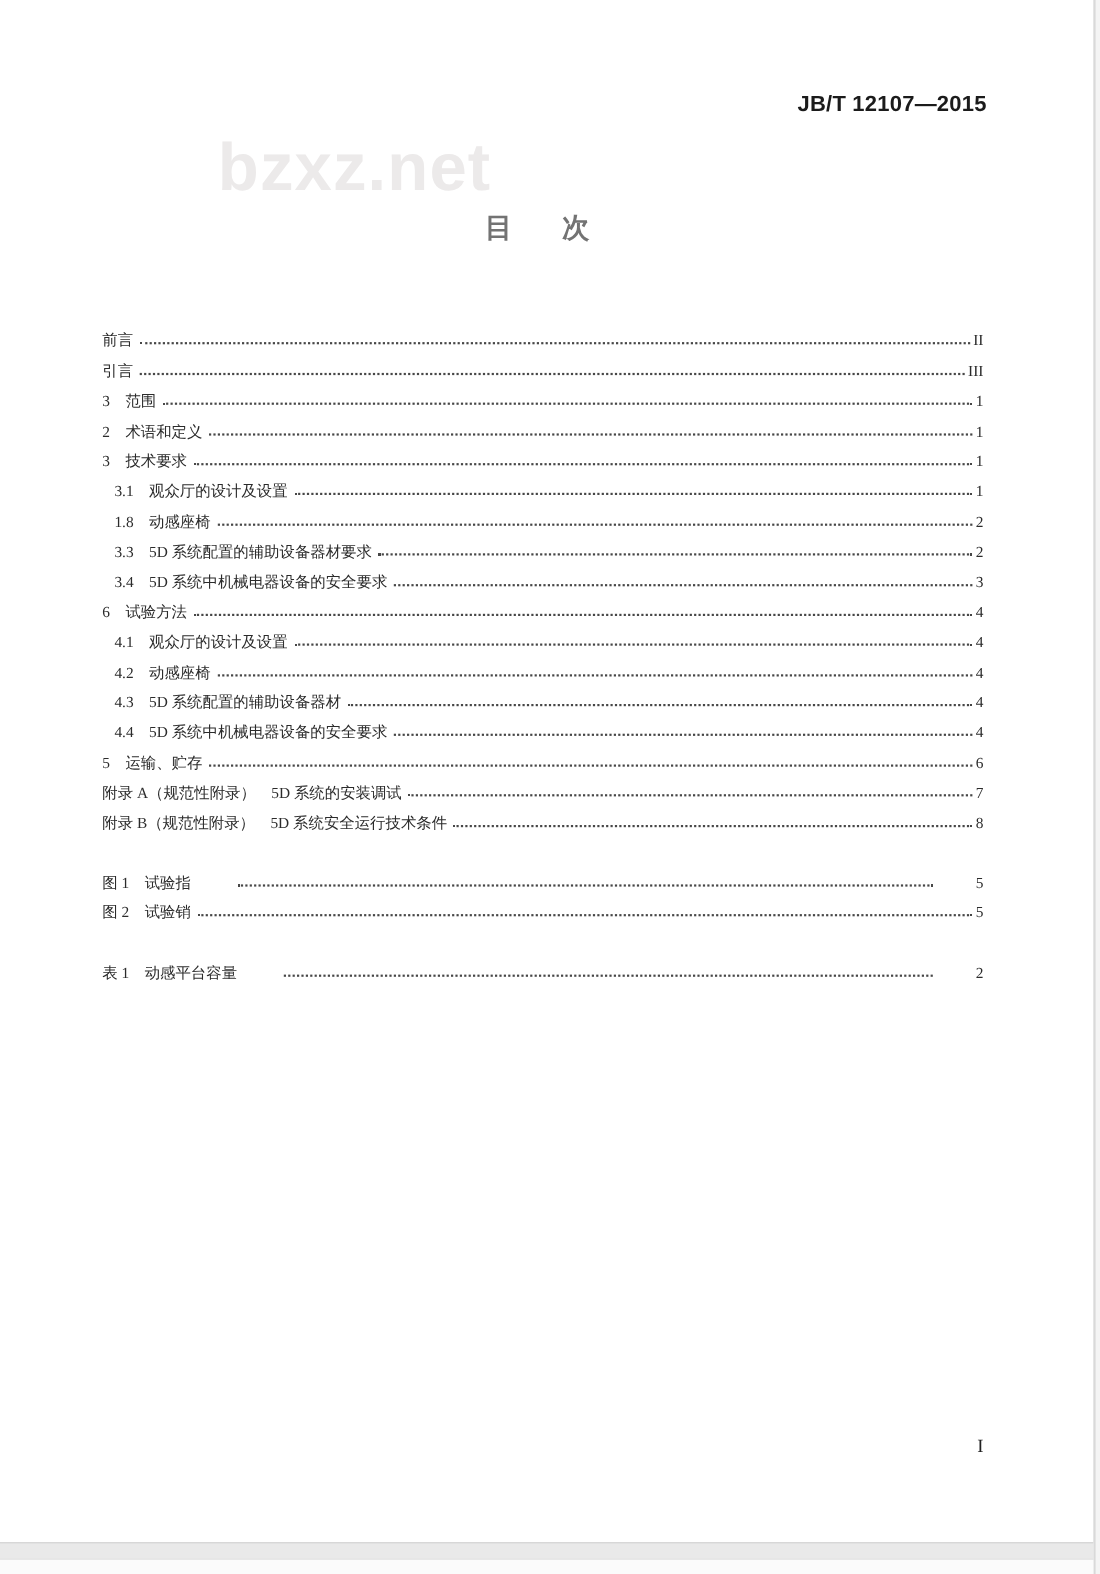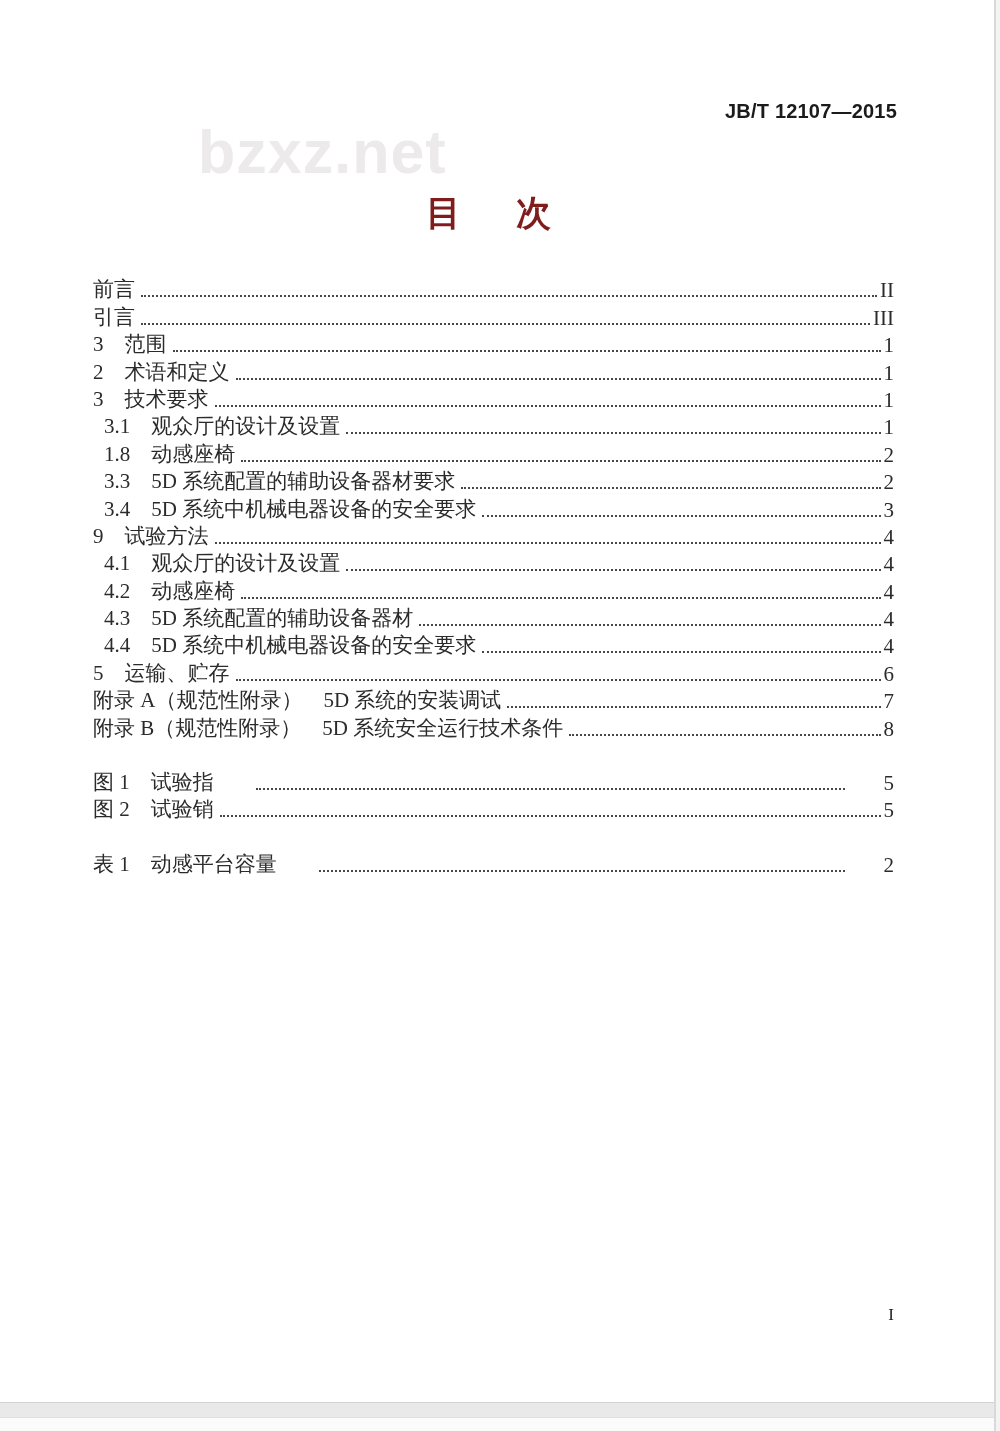--- a/index.html
+++ b/index.html
@@ -45,48 +45,47 @@
   }
 
   
   .doc-code {
     position: absolute; top: 84px; left: 0;
     width: 897px; text-align: right;
     font-family: "Liberation Sans", "DejaVu Sans", sans-serif;
     font-weight: bold; font-size: 20px;
     color: #1b1b1b;
     letter-spacing: 0.2px;
-    margin-top: 16px;
   }
 
   
   .watermark {
     position: absolute; left: 198px; top: 122px;
     font-family: "Liberation Sans", "DejaVu Sans", sans-serif;
     font-weight: bold; font-size: 61px; line-height: 1;
     color: var(--watermark-color);
     letter-spacing: 1px;
     user-select: none;
   }
 
   
   .page-title {
     position: absolute; top: 190px; left: 93px;
     width: 801px; text-align: center;
     font-family: "Liberation Sans", "DejaVu Sans", sans-serif;
-    font-weight: bold; font-size: 35px;
-    color: #7f1d1d;
+    font-weight: bold; font-size: 25px;
+    color: #737373;
     letter-spacing: 10px;
   }
 
   
   .toc {
-    position: absolute; left: 93px; top: 276px;
+    position: absolute; left: 93px; top: 292px;
     width: 801px;
-    font-size: 21px;
+    font-size: 14px;
   }
   .toc-row {
     display: flex;
     align-items: flex-end;
     height: 27.4px;
   }
   .toc-row.indent { padding-left: 11px; }
   .toc-row.gap { margin-top: 27px; gap: 36px; }
   .toc-text { white-space: pre; flex: 0 0 auto; }
   .toc-dots {
@@ -157,21 +156,21 @@
       <span class="toc-text">3.3　5D 系统配置的辅助设备器材要求</span>
       <span class="toc-dots"></span>
       <span class="toc-page">2</span>
     </div>
     <div class="toc-row indent">
       <span class="toc-text">3.4　5D 系统中机械电器设备的安全要求</span>
       <span class="toc-dots"></span>
       <span class="toc-page">3</span>
     </div>
     <div class="toc-row">
-      <span class="toc-text">9　试验方法</span>
+      <span class="toc-text">6　试验方法</span>
       <span class="toc-dots"></span>
       <span class="toc-page">4</span>
     </div>
     <div class="toc-row indent">
       <span class="toc-text">4.1　观众厅的设计及设置</span>
       <span class="toc-dots"></span>
       <span class="toc-page">4</span>
     </div>
     <div class="toc-row indent">
       <span class="toc-text">4.2　动感座椅</span>

